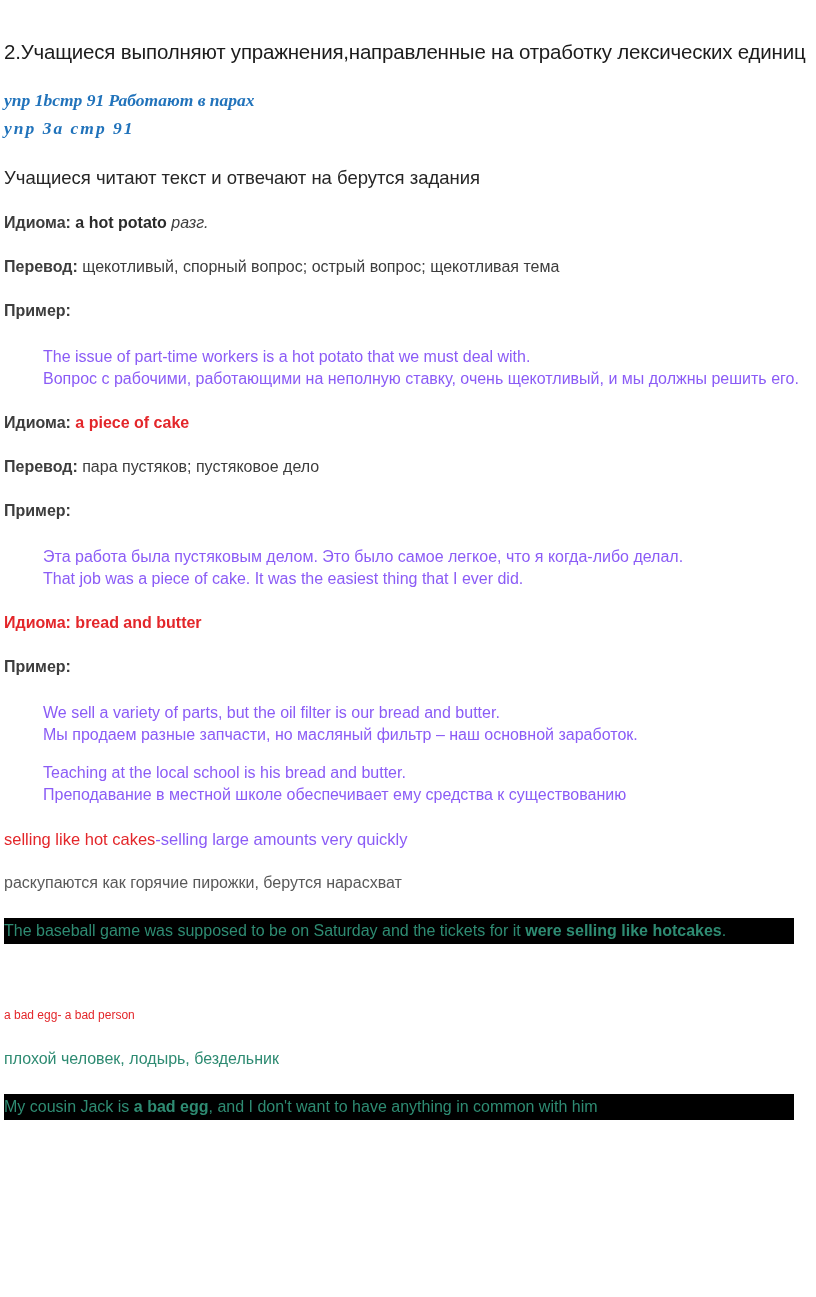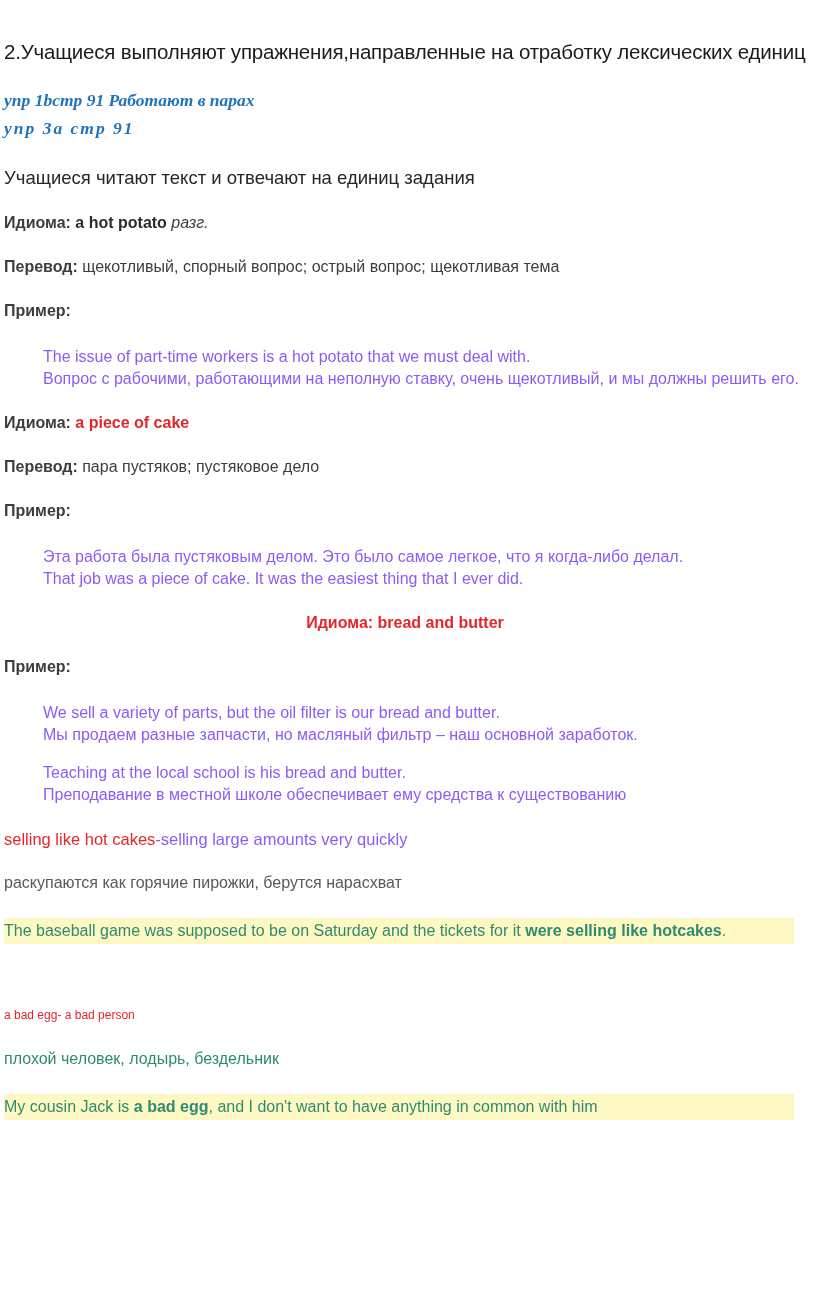--- a/index.html
+++ b/index.html
@@ -26,46 +26,46 @@
   .ref1 { margin-top: 14px; }
   .ref2 { letter-spacing: 2px; }
   .subtitle {
     font-size: 18.5px; line-height: 24px;
     color: #262626; margin: 24px 0 0;
   }
   .para { font-size: 16px; line-height: 22px; margin: 22px 0 0; }
   .ex   { margin-top: 24px; }
   .ex2  { margin-top: 16px; }
   .gap-lg { margin-top: 60px; }
-  .b { font-weight: 700; text-align: center; }
+  .b { font-weight: 700; }
   .label { font-weight: 700; color: #3d3d3d; }
   .it { font-style: italic; font-weight: 400; color: #3d3d3d; }
   .red   { color: #e3262a; }
   .dark  { color: #2b2b2b; }
   .green { color: #8b5cf6; margin-left: 39px; }
   .teal  { color: #2e8b72; }
   .gray  { color: #595959; }
   .defblack { color: #8b5cf6; }
   .hl {
-    background: #fef9c3;
+    background: #000000;
     margin-right: 12px;
     padding: 2px 0 2px 0;
   }
 </style>
 </head>
 <body>
 
 <div class="doc">
 
   <p class="title">2.Учащиеся выполняют упражнения,направленные  на отработку лексических единиц</p>
 
   <p class="ref ref1">упр 1bстр 91 Работают в парах</p>
   <p class="ref ref2">упр 3а стр 91</p>
 
-  <p class="subtitle">Учащиеся читают текст и отвечают на единиц задания</p>
+  <p class="subtitle">Учащиеся читают текст и отвечают на берутся задания</p>
 
   <p class="para"><span class="label">Идиома:</span><span class="b dark"> a hot potato</span><span class="it"> разг.</span></p>
   <p class="para"><span class="label">Перевод:</span><span> щекотливый, спорный вопрос; острый вопрос; щекотливая тема</span></p>
   <p class="para"><span class="label">Пример:</span></p>
   <div class="para ex green">
     <div>The issue of part-time workers is a hot potato that we must deal with.</div>
     <div>Вопрос с рабочими, работающими на неполную ставку, очень щекотливый, и мы должны решить его.</div>
   </div>
 
   <p class="para"><span class="label">Идиома:</span><span class="b red"> a piece of cake</span></p>

